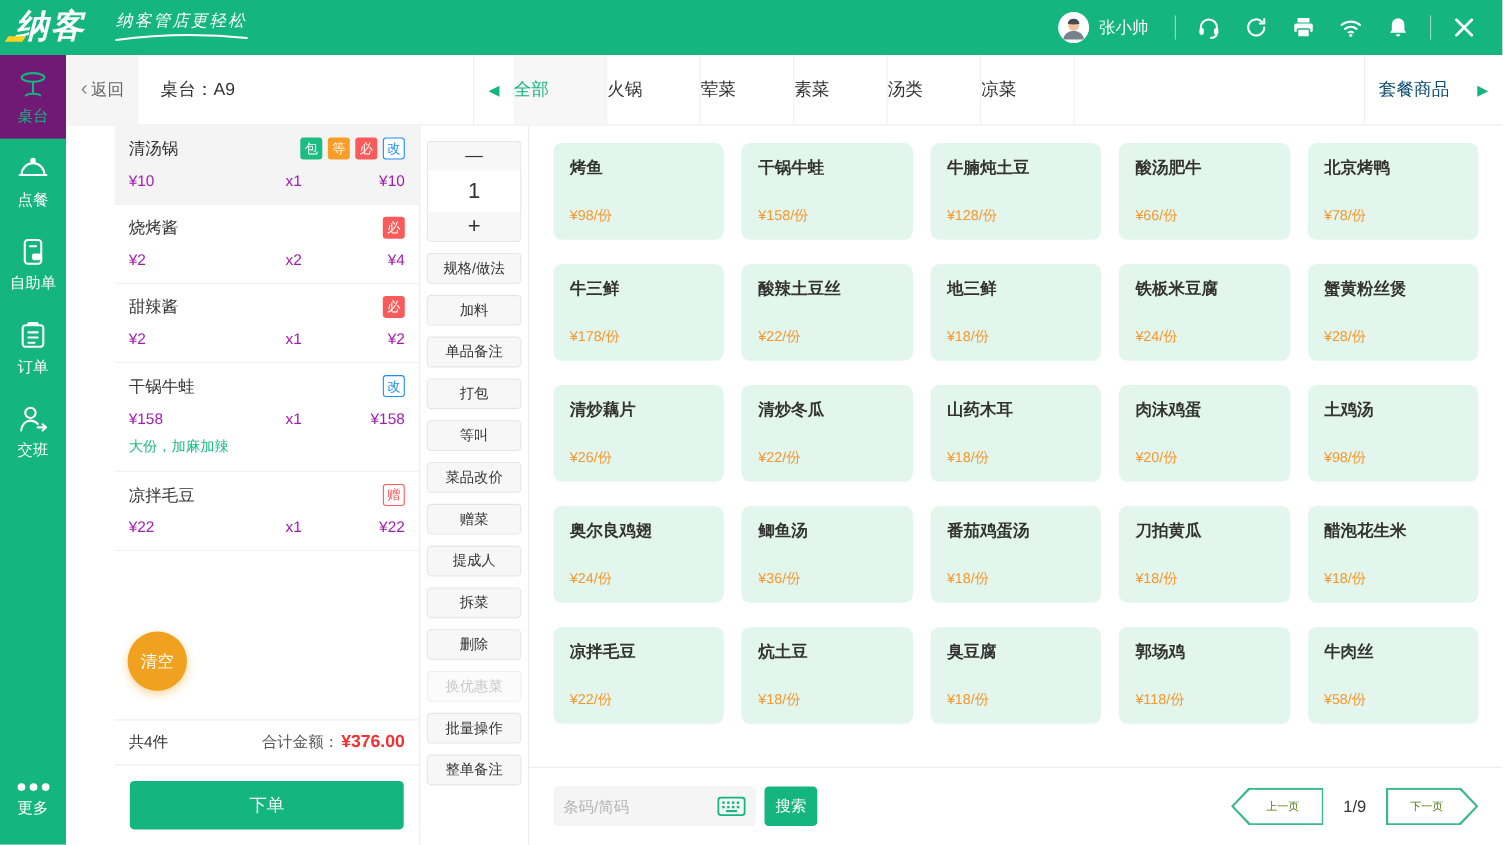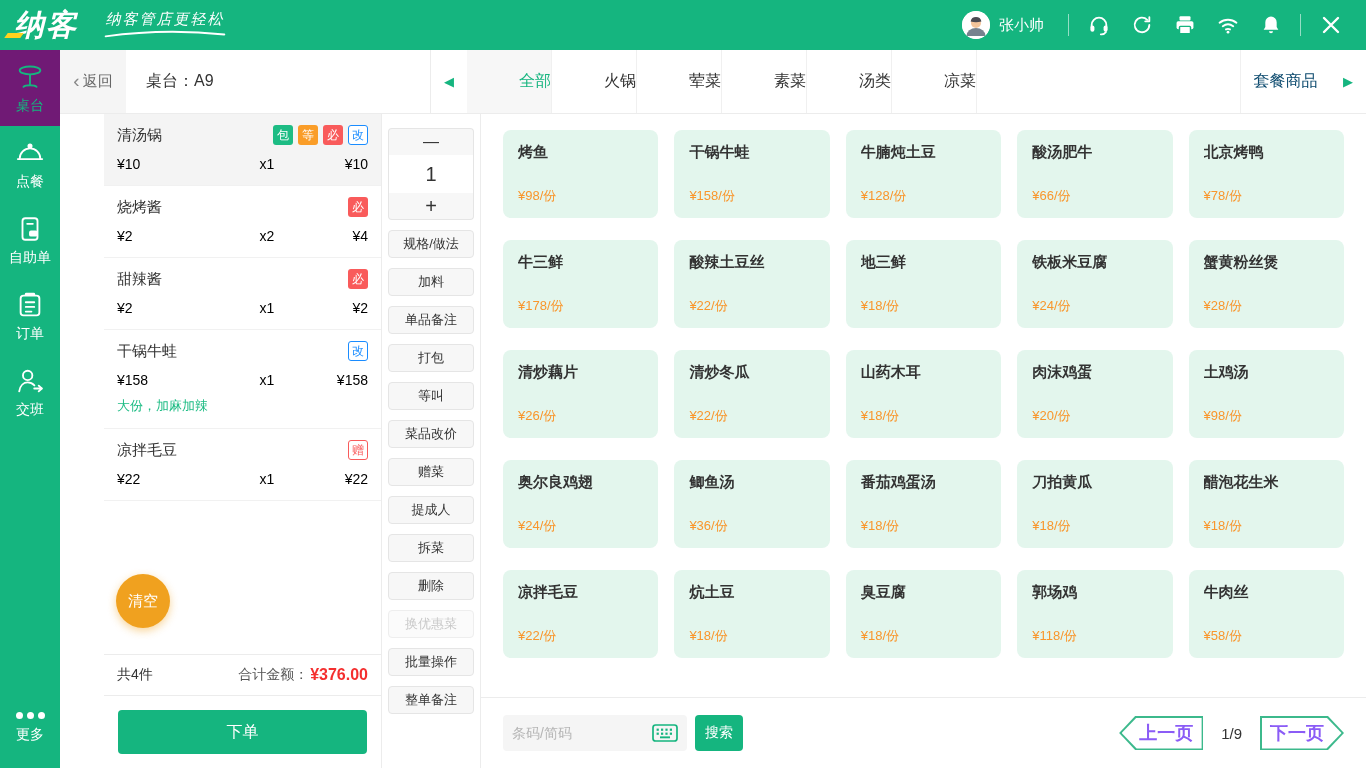--- a/index.html
+++ b/index.html
@@ -39,21 +39,21 @@
   
   .header { height:64px; display:flex; align-items:stretch; border-bottom:1px solid #ececec; flex:none; }
   .back-btn { width:66px; background:#f5f5f5; display:flex; align-items:center; justify-content:center;
     gap:3px; color:#666; font-size:15px; }
   .back-chevron { font-size:19px; color:#888; line-height:1; margin-top:-2px; }
   .table-label { display:flex; align-items:center; margin-left:20px; width:284px; font-size:16px; color:#333; }
   .cat-strip { flex:1; display:flex; align-items:stretch; border-left:1px solid #ececec; min-width:0; }
   .cat-arrow { width:36px; display:flex; align-items:center; justify-content:center;
     color:#15B57F; font-size:13px; cursor:pointer; flex:none; }
   .cat-tabs { display:flex; }
-  .cat-tab { width:85px; display:flex; align-items:center; justify-content:flex-end; font-size:16px;
+  .cat-tab { width:85px; display:flex; align-items:center; justify-content:flex-start; font-size:16px;
     color:#333; border-right:1px solid #f0f0f0; cursor:pointer; }
   .cat-tab.active { background:#f7f7f7; color:#15B57F; }
   .combo-tab { margin-left:auto; width:90px; display:flex; align-items:center; justify-content:center;
     font-size:16px; color:#0c4a6e; border-left:1px solid #f0f0f0; cursor:pointer; flex:none; }
 
   
   .workspace { flex:1; display:flex; min-height:0;margin-left:44px; }
 
   
   .order-panel { width:278px; flex:none; border-right:1px solid #ececec; display:flex; flex-direction:column; }
@@ -63,21 +63,21 @@
   .oi-top { display:flex; align-items:center; }
   .oi-name { flex:1; font-size:15px; color:#333; }
   .badges { display:flex; gap:5px; }
   .badge { min-width:20px; height:20px; padding:0 2px; border-radius:3px; font-size:12px;
     display:flex; align-items:center; justify-content:center; color:#fff; }
   .badge.solid-green  { background:#1DBC84; }
   .badge.solid-orange { background:#FA9D28; }
   .badge.solid-red    { background:#F95B5B; }
   .badge.outline-blue { background:#fff; border:1px solid #1A8CFF; color:#1A8CFF; }
   .badge.outline-red  { background:#fff; border:1px solid #F95B5B; color:#F95B5B; }
-  .oi-bottom { display:flex; align-items:flex-end; margin-top:11px; font-size:14px; color:#000000; }
+  .oi-bottom { display:flex; align-items:flex-end; margin-top:11px; font-size:14px; color:#a21caf; }
   .oi-price { flex:1; }
   .oi-qty   { width:70px; text-align:center; }
   .oi-total { width:66px; text-align:right; }
   .oi-note { margin-top:9px; font-size:13px; color:#1DBC84; }
   .clear-wrap { padding:0 0 26px 12px; }
   .clear-btn { width:54px; height:54px; border-radius:50%; background:#F0A11F; color:#fff; font-size:15px;
     box-shadow:0 3px 9px rgba(240,161,31,.45); }
   .order-summary { height:42px; border-top:1px solid #ececec; border-bottom:1px solid #ececec;
     display:flex; align-items:center; padding:0 13px; font-size:14px; color:#333; flex:none; }
   .summary-total-label { margin-left:auto; color:#555; }
@@ -122,21 +122,21 @@
   .pg { position:relative; width:84px; height:34px; }
   .pg .s1 { position:absolute; inset:0; background:#3CB98C; }
   .pg .s2 { position:absolute; background:#fff; }
   .pg.prev .s1 { clip-path:polygon(0 50%,16px 0,100% 0,100% 100%,16px 100%); }
   .pg.prev .s2 { top:1.5px; bottom:1.5px; left:2.5px; right:1.5px;
     clip-path:polygon(0 50%,15px 0,100% 0,100% 100%,15px 100%); }
   .pg.next .s1 { clip-path:polygon(0 0,calc(100% - 16px) 0,100% 50%,calc(100% - 16px) 100%,0 100%); }
   .pg.next .s2 { top:1.5px; bottom:1.5px; left:1.5px; right:2.5px;
     clip-path:polygon(0 0,calc(100% - 15px) 0,100% 50%,calc(100% - 15px) 100%,0 100%); }
   .pg .lbl { position:absolute; inset:0; display:flex; align-items:center; justify-content:center;
-    color:#8b5cf6; font-size:18px;font-weight:bold; }
+    color:#4d7c0f; font-size:10px; }
   .pg.prev .lbl { padding-left:10px; }
   .pg.next .lbl { padding-right:10px; }
   .page-indicator { font-size:15px; color:#333; }
 </style>
 </head>
 <body>
 
 <div class="topbar">
   <div class="logo">
     <span class="logo-main">纳客</span>

